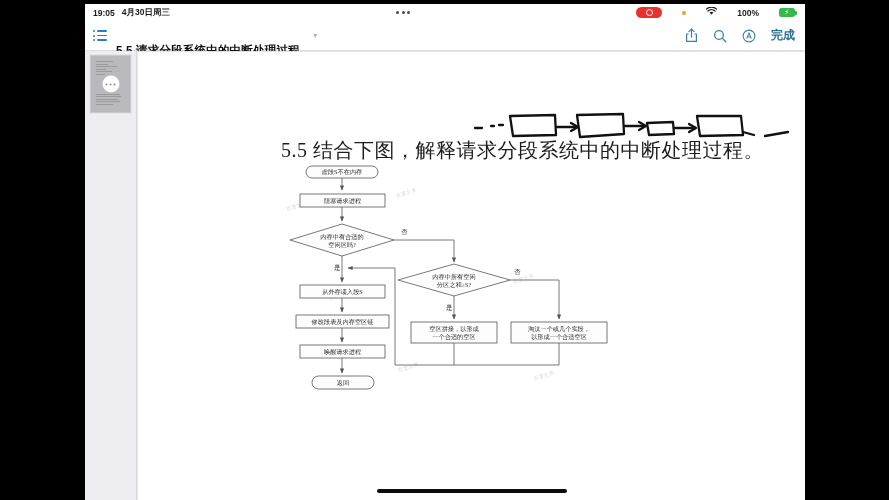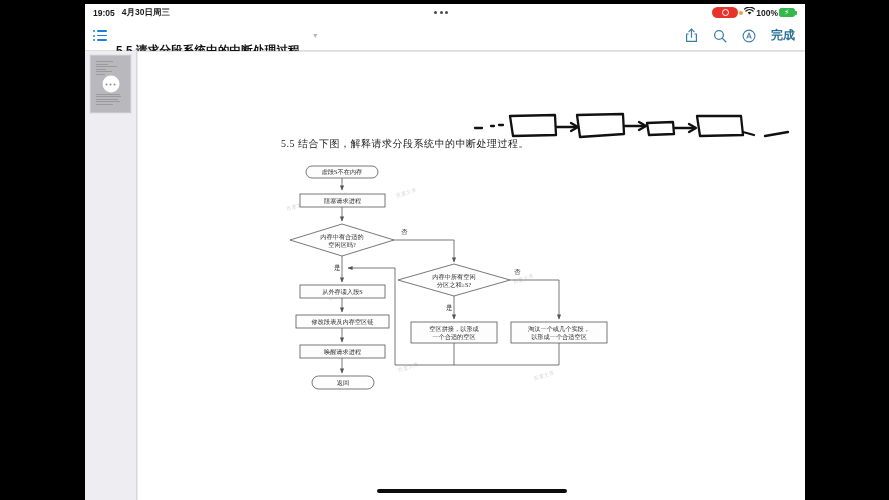--- a/index.html
+++ b/index.html
@@ -27,21 +27,21 @@
     display: flex; align-items: center;
     padding: 0 10px 0 8px;
     font-size: 8.5px; font-weight: bold; color: #1a1a1a;
   }
   #status-left { display: flex; align-items: center; gap: 7px; white-space: nowrap; }
   #status-center { flex: 1; display: flex; justify-content: center; align-items: center; }
   #dots-island {
     display: flex; gap: 2.5px; align-items: center;
   }
   #dots-island i { width: 3px; height: 3px; border-radius: 50%; background: #4a4a4a; display: block; }
-  #status-right { display: flex; align-items: center; gap: 1px; white-space: nowrap; }
+  #status-right { display: flex; align-items: center; gap: 20px; white-space: nowrap; }
   .rec-pill {
     width: 26px; height: 11px; border-radius: 6px; background: #e8322c;
     display: flex; align-items: center; justify-content: center;
   }
   .rec-pill .ring {
     width: 7px; height: 7px; border-radius: 50%;
     border: 1.5px solid #ffffff; background: #e8322c;
   }
   .orange-dot { width: 4px; height: 4px; border-radius: 50%; background: #f0a030; }
   .batt {
@@ -110,21 +110,21 @@
   }
   #page-inner {
     position: absolute; left: 0; top: 0; width: 668px; height: 453px;
     background: #fff;
     border-top: 1px solid #e4e4e6;
     border-left: 1px solid #e8e8ea;
   }
   #q-heading {
     position: absolute; left: 143px; top: 85px;
     font-family: "Liberation Serif", "DejaVu Serif", serif;
-    font-size: 10px; color: #1d1d1d; letter-spacing: .5px; white-space: nowrap;
+    font-size: 20px; color: #1d1d1d; letter-spacing: .5px; white-space: nowrap;
   }
   #caption {
     position: absolute; left: 0; top: 366px; width: 668px;
     text-align: center;
     font-family: "Liberation Serif", "DejaVu Serif", serif;
     font-size: 31px; color: #171717; letter-spacing: 1px;
   }
   #home-bar {
     position: absolute; left: 50%; transform: translateX(-50%);
     bottom: 11px; width: 190px; height: 4px; border-radius: 3px; background: #0c0c0c;

